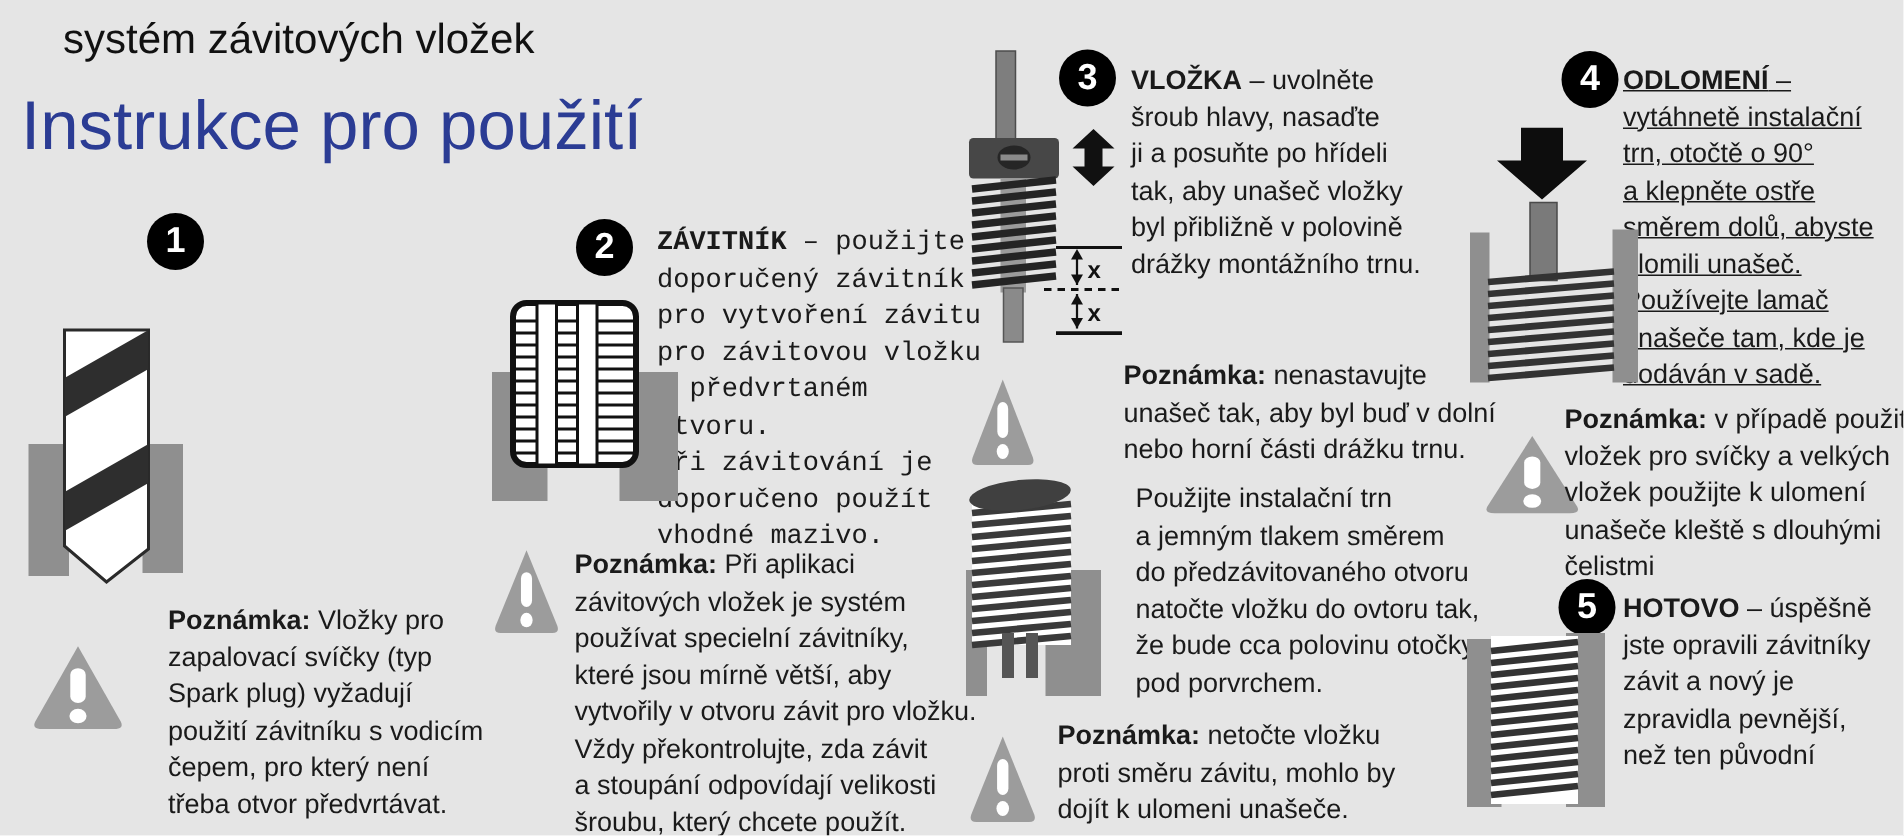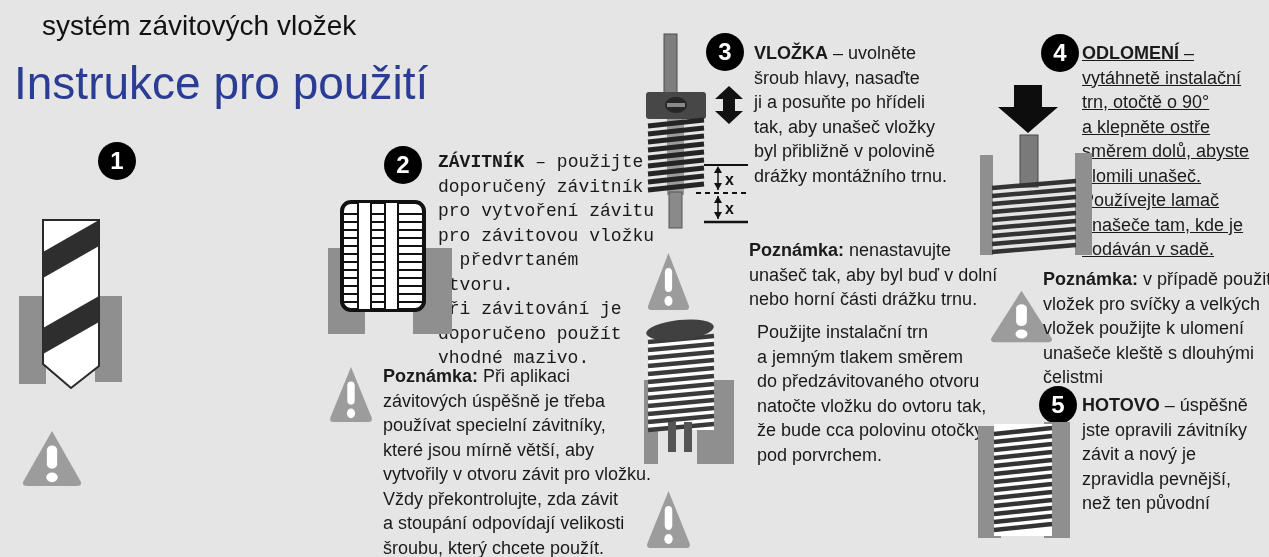--- a/index.html
+++ b/index.html
@@ -46,20 +46,29 @@
       <polygon points="27,112 83,80 83,106 27,138"></polygon>
       <polygon points="27,188 83,156 83,174 27,206"></polygon>
     </g>
   </svg>
 
   <svg class="abs" style="left:20px;top:428px;" width="64" height="60" viewBox="0 0 56 62" preserveAspectRatio="none">
     <path d="M28 3 L53 55 Q55 60 49 60 L7 60 Q1 60 3 55 Z" fill="#9c9c9c"></path>
     <rect x="23.5" y="18" width="9" height="24" rx="4.5" fill="#fff"></rect>
     <circle cx="28" cy="51" r="5" fill="#fff"></circle>
   </svg>
+  <div class="abs txt" style="left:112px;top:401px;width:250px;">
+    <span class="b">Poznámka:</span>
+    <span class="pre">Vložky pro
+zapalovací svíčky (typ
+Spark plug) vyžadují
+použití závitníku s vodicím
+čepem, pro který není
+třeba otvor předvrtávat.</span>
+  </div>
 
   <div class="abs badge" style="left:384px;top:146px;">
     <span>2</span>
   </div>
   <div class="abs txt" style="left:438px;top:150px;width:220px;font-family:Liberation Mono, monospace;">
     <span class="b">ZÁVITNÍK</span>
     <span class="pre">– použijte
 doporučený závitník
 pro vytvoření závitu
 pro závitovou vložku
@@ -79,21 +88,21 @@
   </svg>
 
   <svg class="abs" style="left:328px;top:364px;" width="46" height="60" viewBox="0 0 56 62" preserveAspectRatio="none">
     <path d="M28 3 L53 55 Q55 60 49 60 L7 60 Q1 60 3 55 Z" fill="#9c9c9c"></path>
     <rect x="23.5" y="18" width="9" height="24" rx="4.5" fill="#fff"></rect>
     <circle cx="28" cy="51" r="5" fill="#fff"></circle>
   </svg>
   <div class="abs txt" style="left:383px;top:364px;width:320px;">
     <span class="b">Poznámka:</span>
     <span class="pre">Při aplikaci
-závitových úspěšně je třeba
+závitových vložek je systém
 používat specielní závitníky,
 které jsou mírně větší, aby
 vytvořily v otvoru závit pro vložku.
 Vždy překontrolujte, zda závit
 a stoupání odpovídají velikosti
 šroubu, který chcete použít.</span>
   </div>
 
   <svg class="abs" style="left:640px;top:32px;" width="112" height="198" viewBox="0 0 112 198">
     <rect x="24" y="2" width="13" height="62" fill="#7e7e7e" stroke="#4c4c4c" stroke-width="1"></rect>
@@ -183,20 +192,26 @@
 do předzávitovaného otvoru
 natočte vložku do ovtoru tak,
 že bude cca polovinu otočky
 pod porvrchem.</div>
 
   <svg class="abs" style="left:645px;top:488px;" width="47" height="62" viewBox="0 0 56 62" preserveAspectRatio="none">
     <path d="M28 3 L53 55 Q55 60 49 60 L7 60 Q1 60 3 55 Z" fill="#9c9c9c"></path>
     <rect x="23.5" y="18" width="9" height="24" rx="4.5" fill="#fff"></rect>
     <circle cx="28" cy="51" r="5" fill="#fff"></circle>
   </svg>
+  <div class="abs txt" style="left:705px;top:478px;width:295px;">
+    <span class="b">Poznámka:</span>
+    <span class="pre">netočte vložku
+proti směru závitu, mohlo by
+dojít k ulomeni unašeče.</span>
+  </div>
 
   <div class="abs badge" style="left:1041px;top:34px;">
     <span>4</span>
   </div>
   <div class="abs txt" style="left:1082px;top:41px;width:187px;text-decoration:underline;">
     <span class="b">ODLOMENÍ</span>
     <span class="pre">–
 vytáhnetě instalační
 trn, otočtě o 90°
 a klepněte ostře

